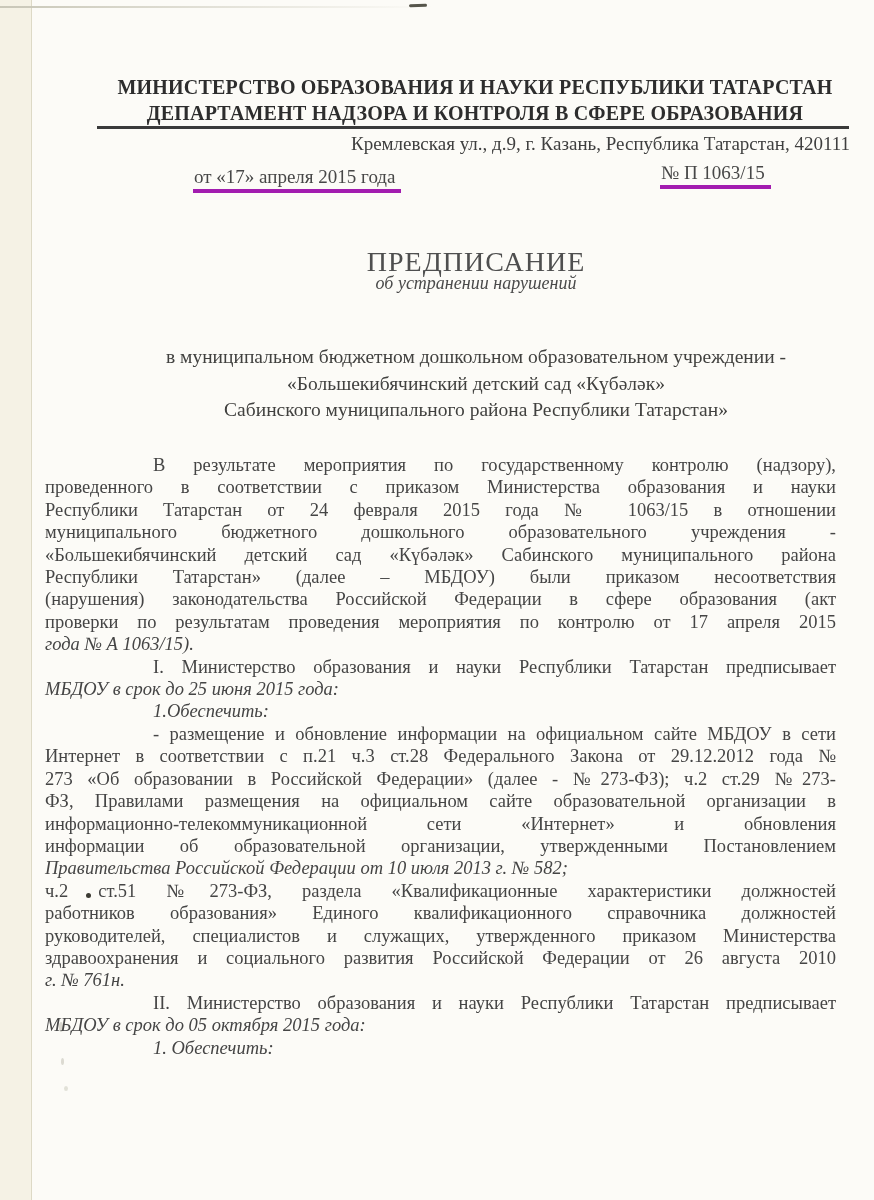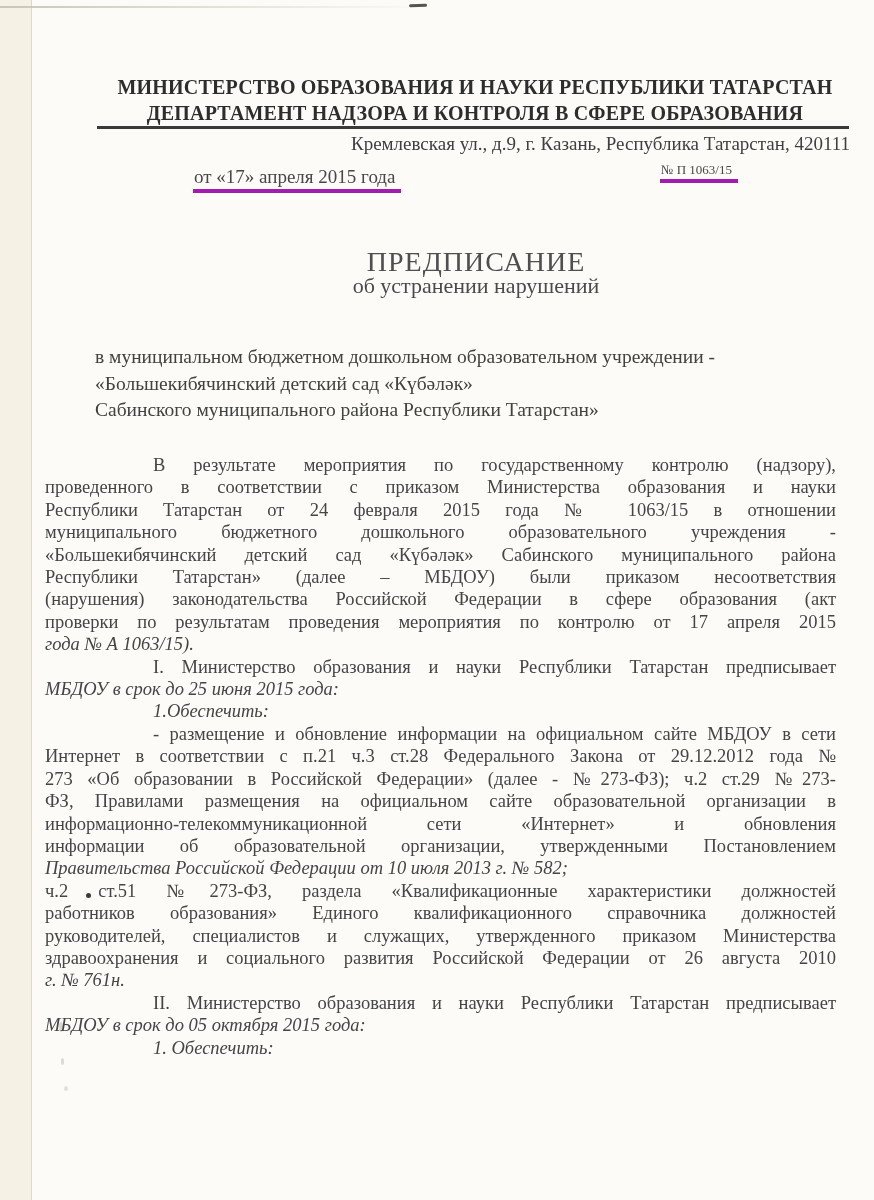--- a/index.html
+++ b/index.html
@@ -33,34 +33,34 @@
     text-align:center;font-weight:bold;font-size:20px;line-height:26px;
     color:#2d2d2d;letter-spacing:.2px;
   }
   .header-rule{position:absolute;left:97px;top:126px;width:752px;height:3px;
     background:#3a3a3a;}
   .org-address{
     position:absolute;left:100px;top:133px;width:750px;
     text-align:right;font-size:19px;color:#3f3f3f;
   }
   .doc-date{position:absolute;left:193px;top:166px;font-size:19px;color:#474747;}
-  .doc-number{position:absolute;left:660px;top:162px;font-size:13px;color:#474747;}
+  .doc-number{position:absolute;left:660px;top:162px;font-size:19px;color:#474747;}
   .u{border-bottom:4px solid #a21caf;padding:0 6px 2px 1px;}
 
   .doc-title{
     position:absolute;left:100px;top:246px;width:752px;
     text-align:center;font-size:28px;letter-spacing:1px;color:#4f4f4f;
   }
   .doc-subtitle{
     position:absolute;left:100px;top:273px;width:752px;
-    text-align:center;font-size:22px;color:#4a4a4a;
+    text-align:center;font-size:18px;color:#4a4a4a;font-style:italic;
   }
   .addressee{
     position:absolute;left:95px;top:344px;width:762px;
-    text-align:left;font-size:19.5px;line-height:26.5px;color:#41413f;
+    text-align:center;font-size:19.5px;line-height:26.5px;color:#41413f;
   }
   .doc-body{
     position:absolute;left:45px;top:454px;width:791px;
     font-size:18.5px;line-height:22.4px;color:#454545;
   }
   .doc-body .line{
     text-align:justify;
     text-align-last:justify;
     -moz-text-align-last:justify;
     white-space:normal;

